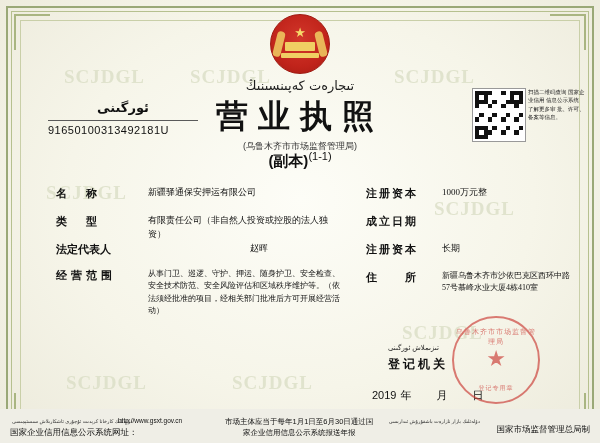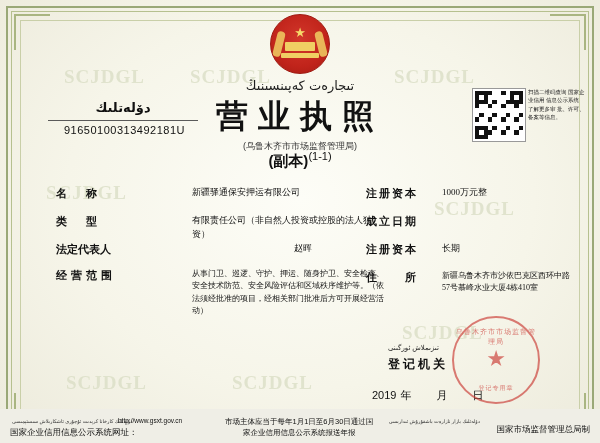--- a/index.html
+++ b/index.html
@@ -89,21 +89,21 @@
   }
   .sub-title .idx{font-size:11px;font-weight:normal;vertical-align:super;}
 
   
   .code-label{
     position:absolute;left:48px;top:100px;width:150px;text-align:center;
     font-size:13px;color:#111;font-weight:bold;letter-spacing:1px;
   }
   .code-value{
     position:absolute;left:48px;top:124px;width:170px;
-    font-size:11px;color:#111;letter-spacing:.5px;margin-left:16px;
+    font-size:11px;color:#111;letter-spacing:.5px;
   }
   .code-rule{
     position:absolute;left:48px;top:120px;width:150px;border-top:1px solid #5a5a5a;
   }
 
   
   .qr-box{
     position:absolute;right:74px;top:88px;width:54px;height:54px;
     background:#fff;border:1px solid #999;padding:2px;box-sizing:border-box;
   }
@@ -111,21 +111,21 @@
   .qr-grid i{display:block;}
   .qr-note{
     position:absolute;right:14px;top:88px;width:58px;font-size:5.5px;line-height:1.5;color:#222;
   }
 
   
   .field-label{
     position:absolute;font-size:11px;color:#111;font-weight:bold;letter-spacing:4px;
   }
   .field-value{
-    position:absolute;font-size:9px;color:#111;line-height:1.55;margin-left:44px;
+    position:absolute;font-size:9px;color:#111;line-height:1.55;
   }
   .field-value.small{font-size:8px;}
 
   
   .r-label{position:absolute;font-size:11px;color:#111;font-weight:bold;letter-spacing:2px;}
   .r-value{position:absolute;font-size:9px;color:#111;line-height:1.55;font-family:Liberation Serif, serif;}
 
   
   .reg-uyghur{position:absolute;left:388px;top:344px;font-size:7px;color:#222;}
   .reg-label{position:absolute;left:388px;top:356px;font-size:12px;font-weight:bold;color:#111;letter-spacing:3px;}
@@ -196,21 +196,21 @@
     </div>
   </div>
 
   <div class="uyghur-title">تىجارەت كەپىنسىنىڭ</div>
   <div class="main-title">营业执照</div>
   <div class="sub-uyghur">(乌鲁木齐市市场监督管理局)</div>
   <div class="sub-title">
     <span>(副本)</span><span class="idx">(1-1)</span>
   </div>
 
-  <div class="code-label">دۆلەتلىك</div>
+  <div class="code-label">ئورگىنى</div>
   <div class="code-rule"></div>
   <div class="code-value">91650100313492181U</div>
 
   <div class="qr-box">
     <div class="qr-grid" id="qr">
         <i style="background: rgb(17, 17, 17);"></i>
         <i style="background: rgb(17, 17, 17);"></i>
         <i style="background: rgb(17, 17, 17);"></i>
         <i style="background: rgb(17, 17, 17);"></i>
         <i style="background: rgb(255, 255, 255);"></i>

